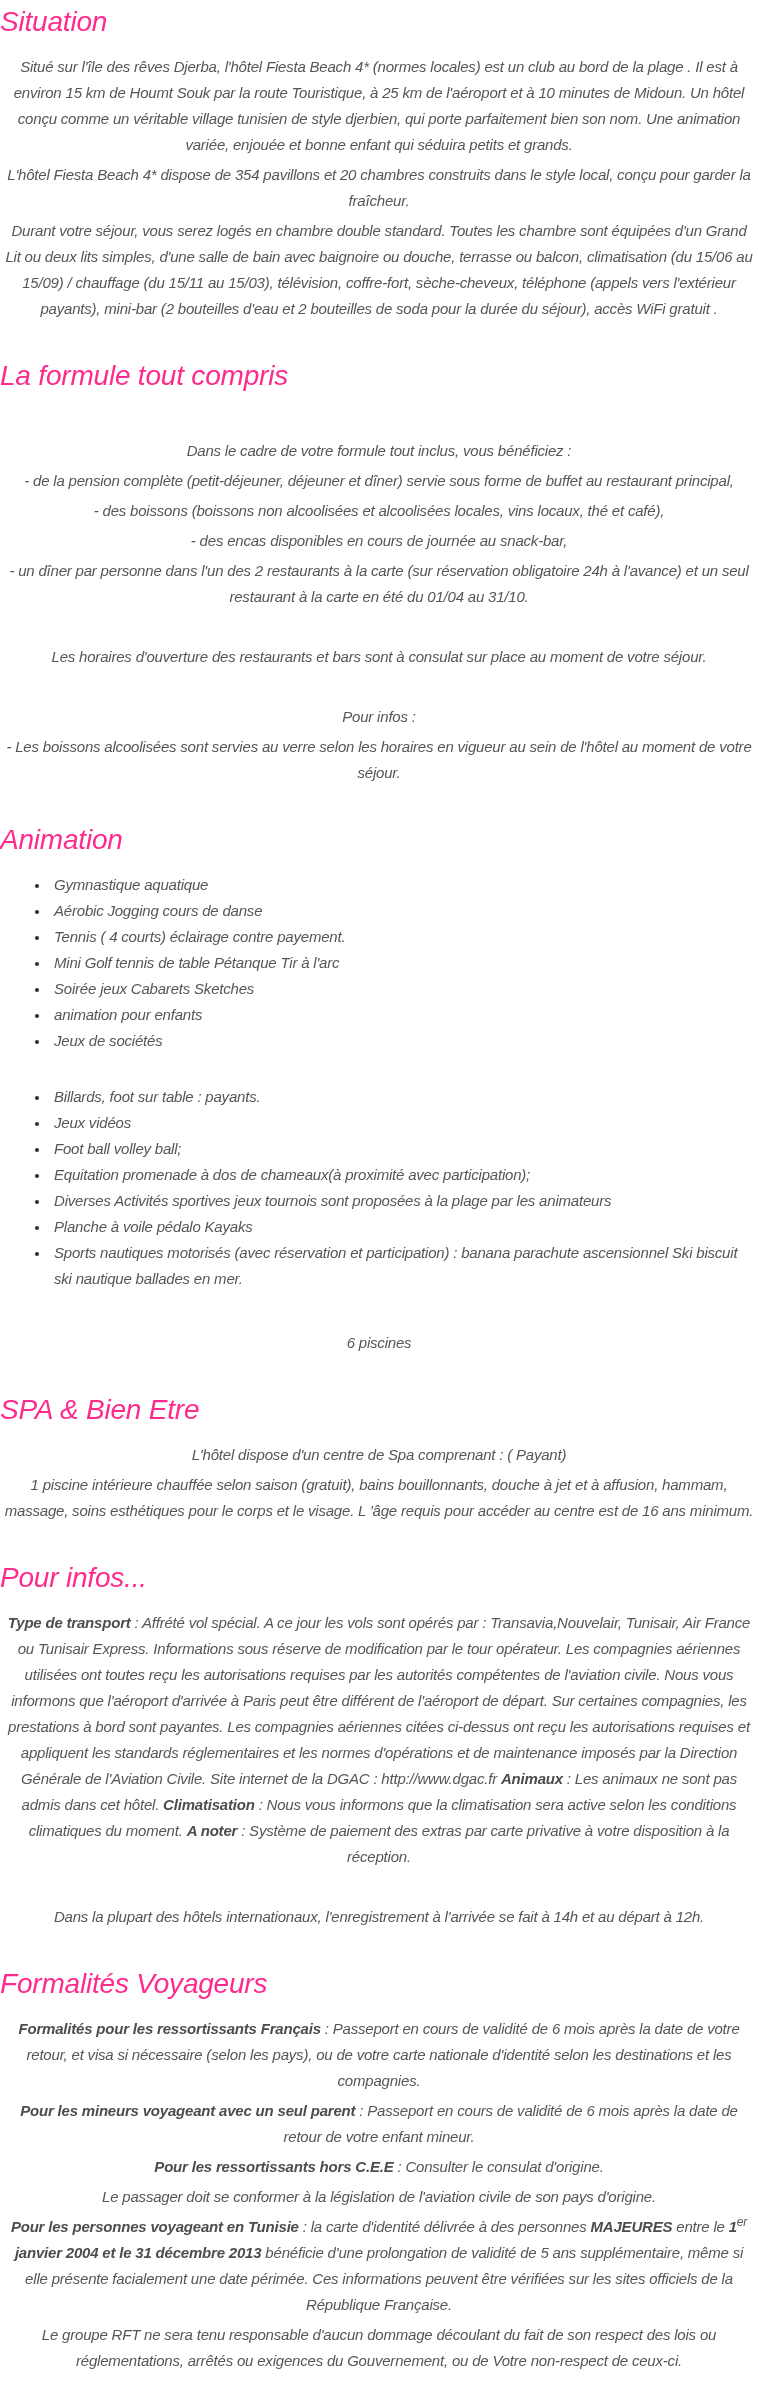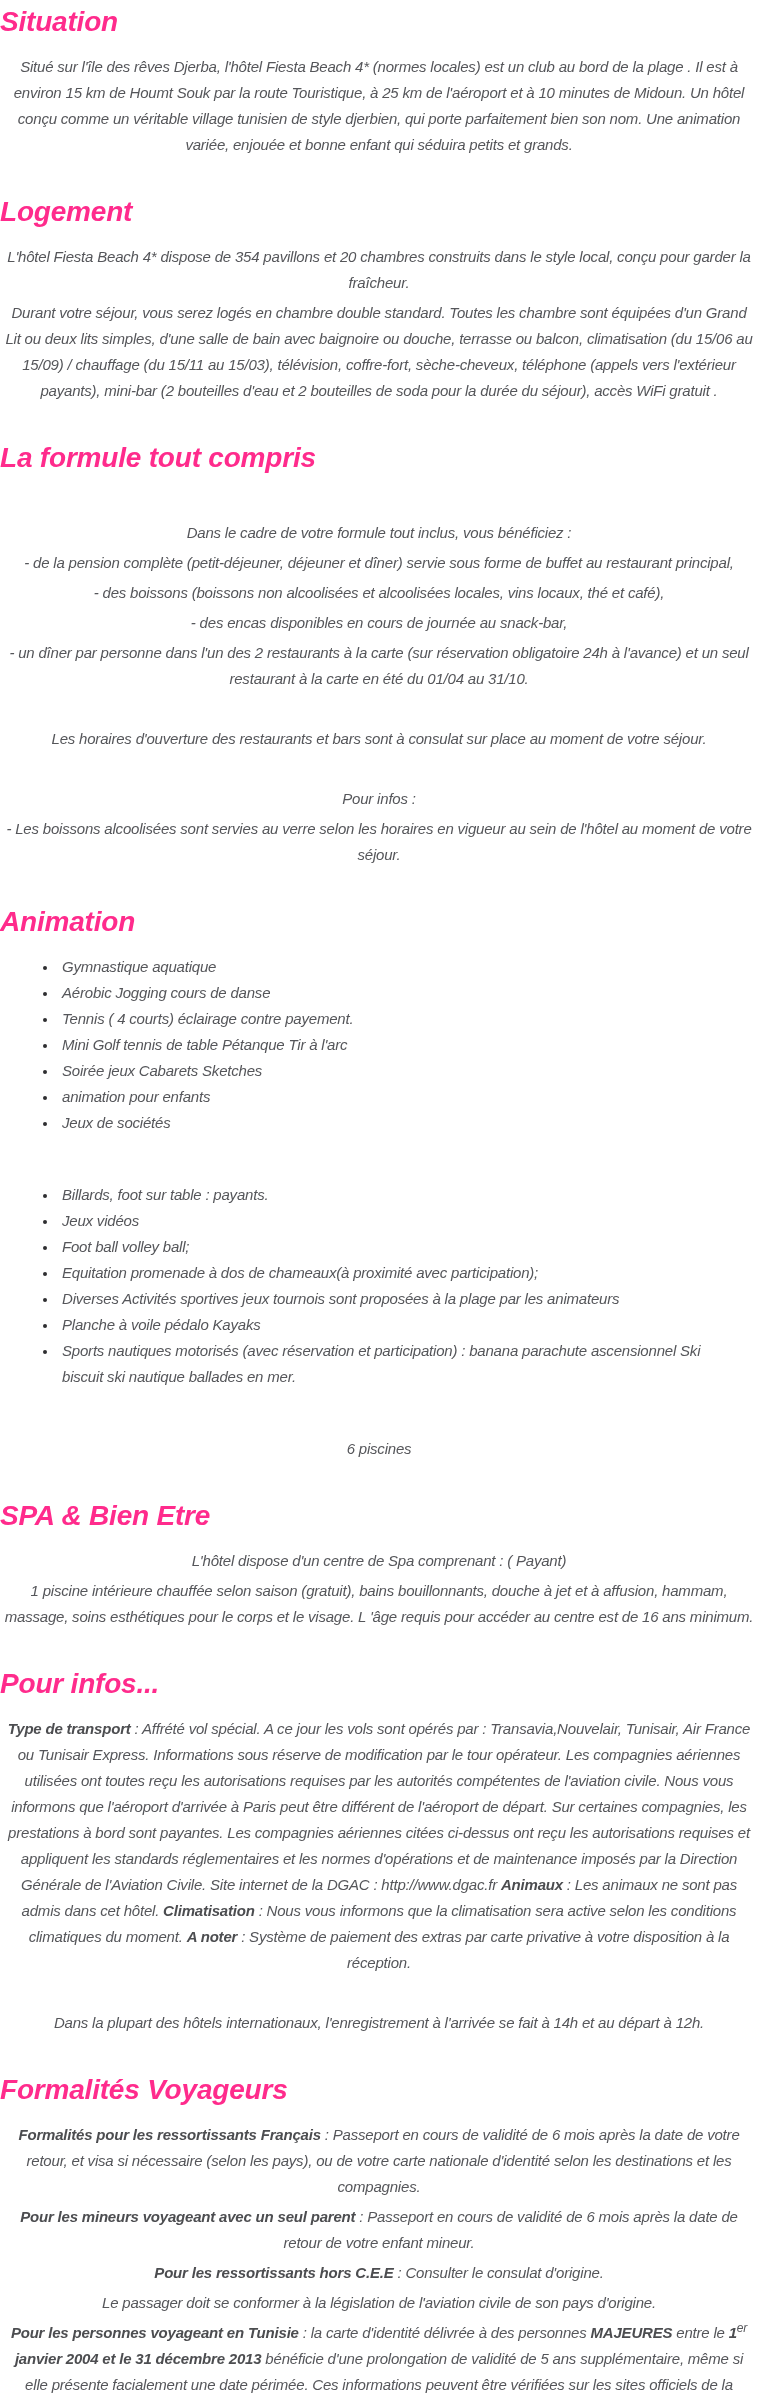--- a/index.html
+++ b/index.html
@@ -12,37 +12,37 @@
     font-family: "Liberation Sans", sans-serif;
     font-style: italic;
     color: #55565a;
     font-size: 15px;
     line-height: 26px;
     letter-spacing: -0.2px;
   }
   h2 {
     font-family: "Liberation Sans", sans-serif;
     font-style: italic;
-    font-weight: bold;
+    font-weight: normal;
     color: #ff2b8c;
     font-size: 28px;
     line-height: 32px;
     margin: 38px 0 16px 0;
   }
   section:first-of-type h2 { margin-top: 6px; }
   .line {
     margin: 4px;
     padding: 0;
     text-align: center;
   }
   .line b, li b { font-weight: bold; color: #4c4d50; }
   .sp { height: 26px; }
   .sp-sm { height: 14px; }
   ul {
-    margin: 16px;
+    margin: 8px;
     padding: 0 0 0 42px;
     list-style: disc;
   }
   li {
     line-height: 26px;
     padding-left: 4px;
     color: #55565a;
   }
   li::marker { color: #2e2e30; font-size: 13px; }
   sup { font-size: 12px; line-height: 0; }
@@ -51,21 +51,20 @@
 <body>
 
 <main>
 
   <section>
     <h2>Situation</h2>
     <p class="line">Situé sur l'île des rêves Djerba, l'hôtel  Fiesta Beach 4*  (normes locales) est un club au bord de la plage . Il est à environ 15 km de Houmt Souk par la route Touristique, à 25 km de l'aéroport et à 10 minutes de Midoun. Un hôtel conçu comme un véritable village tunisien de style djerbien, qui porte parfaitement bien son nom. Une animation variée, enjouée et bonne enfant qui séduira petits et grands.</p>
   </section>
 
   <section>
-    <h2>Logement</h2>
     <p class="line">L'hôtel  Fiesta Beach 4*  dispose de 354 pavillons et 20 chambres construits dans le style local, conçu pour garder la fraîcheur.</p>
     <p class="line">Durant votre séjour, vous serez logés en chambre double standard.  Toutes les chambre sont équipées d'un Grand Lit ou deux lits simples, d'une salle de bain avec baignoire ou douche, terrasse ou balcon, climatisation (du 15/06 au 15/09) / chauffage (du 15/11 au 15/03), télévision, coffre-fort, sèche-cheveux, téléphone (appels vers l'extérieur payants), mini-bar (2 bouteilles d'eau et 2 bouteilles de soda pour la durée du séjour), accès WiFi gratuit .</p>
   </section>
 
   <section>
     <h2>La formule tout compris</h2>
     <div class="sp"></div>
     <p class="line">Dans le cadre de votre formule tout inclus, vous bénéficiez :</p>
     <p class="line">- de la pension complète (petit-déjeuner, déjeuner et dîner) servie sous forme de buffet au restaurant principal,</p>
     <p class="line">- des boissons (boissons non alcoolisées et alcoolisées locales, vins locaux, thé et café),</p>

